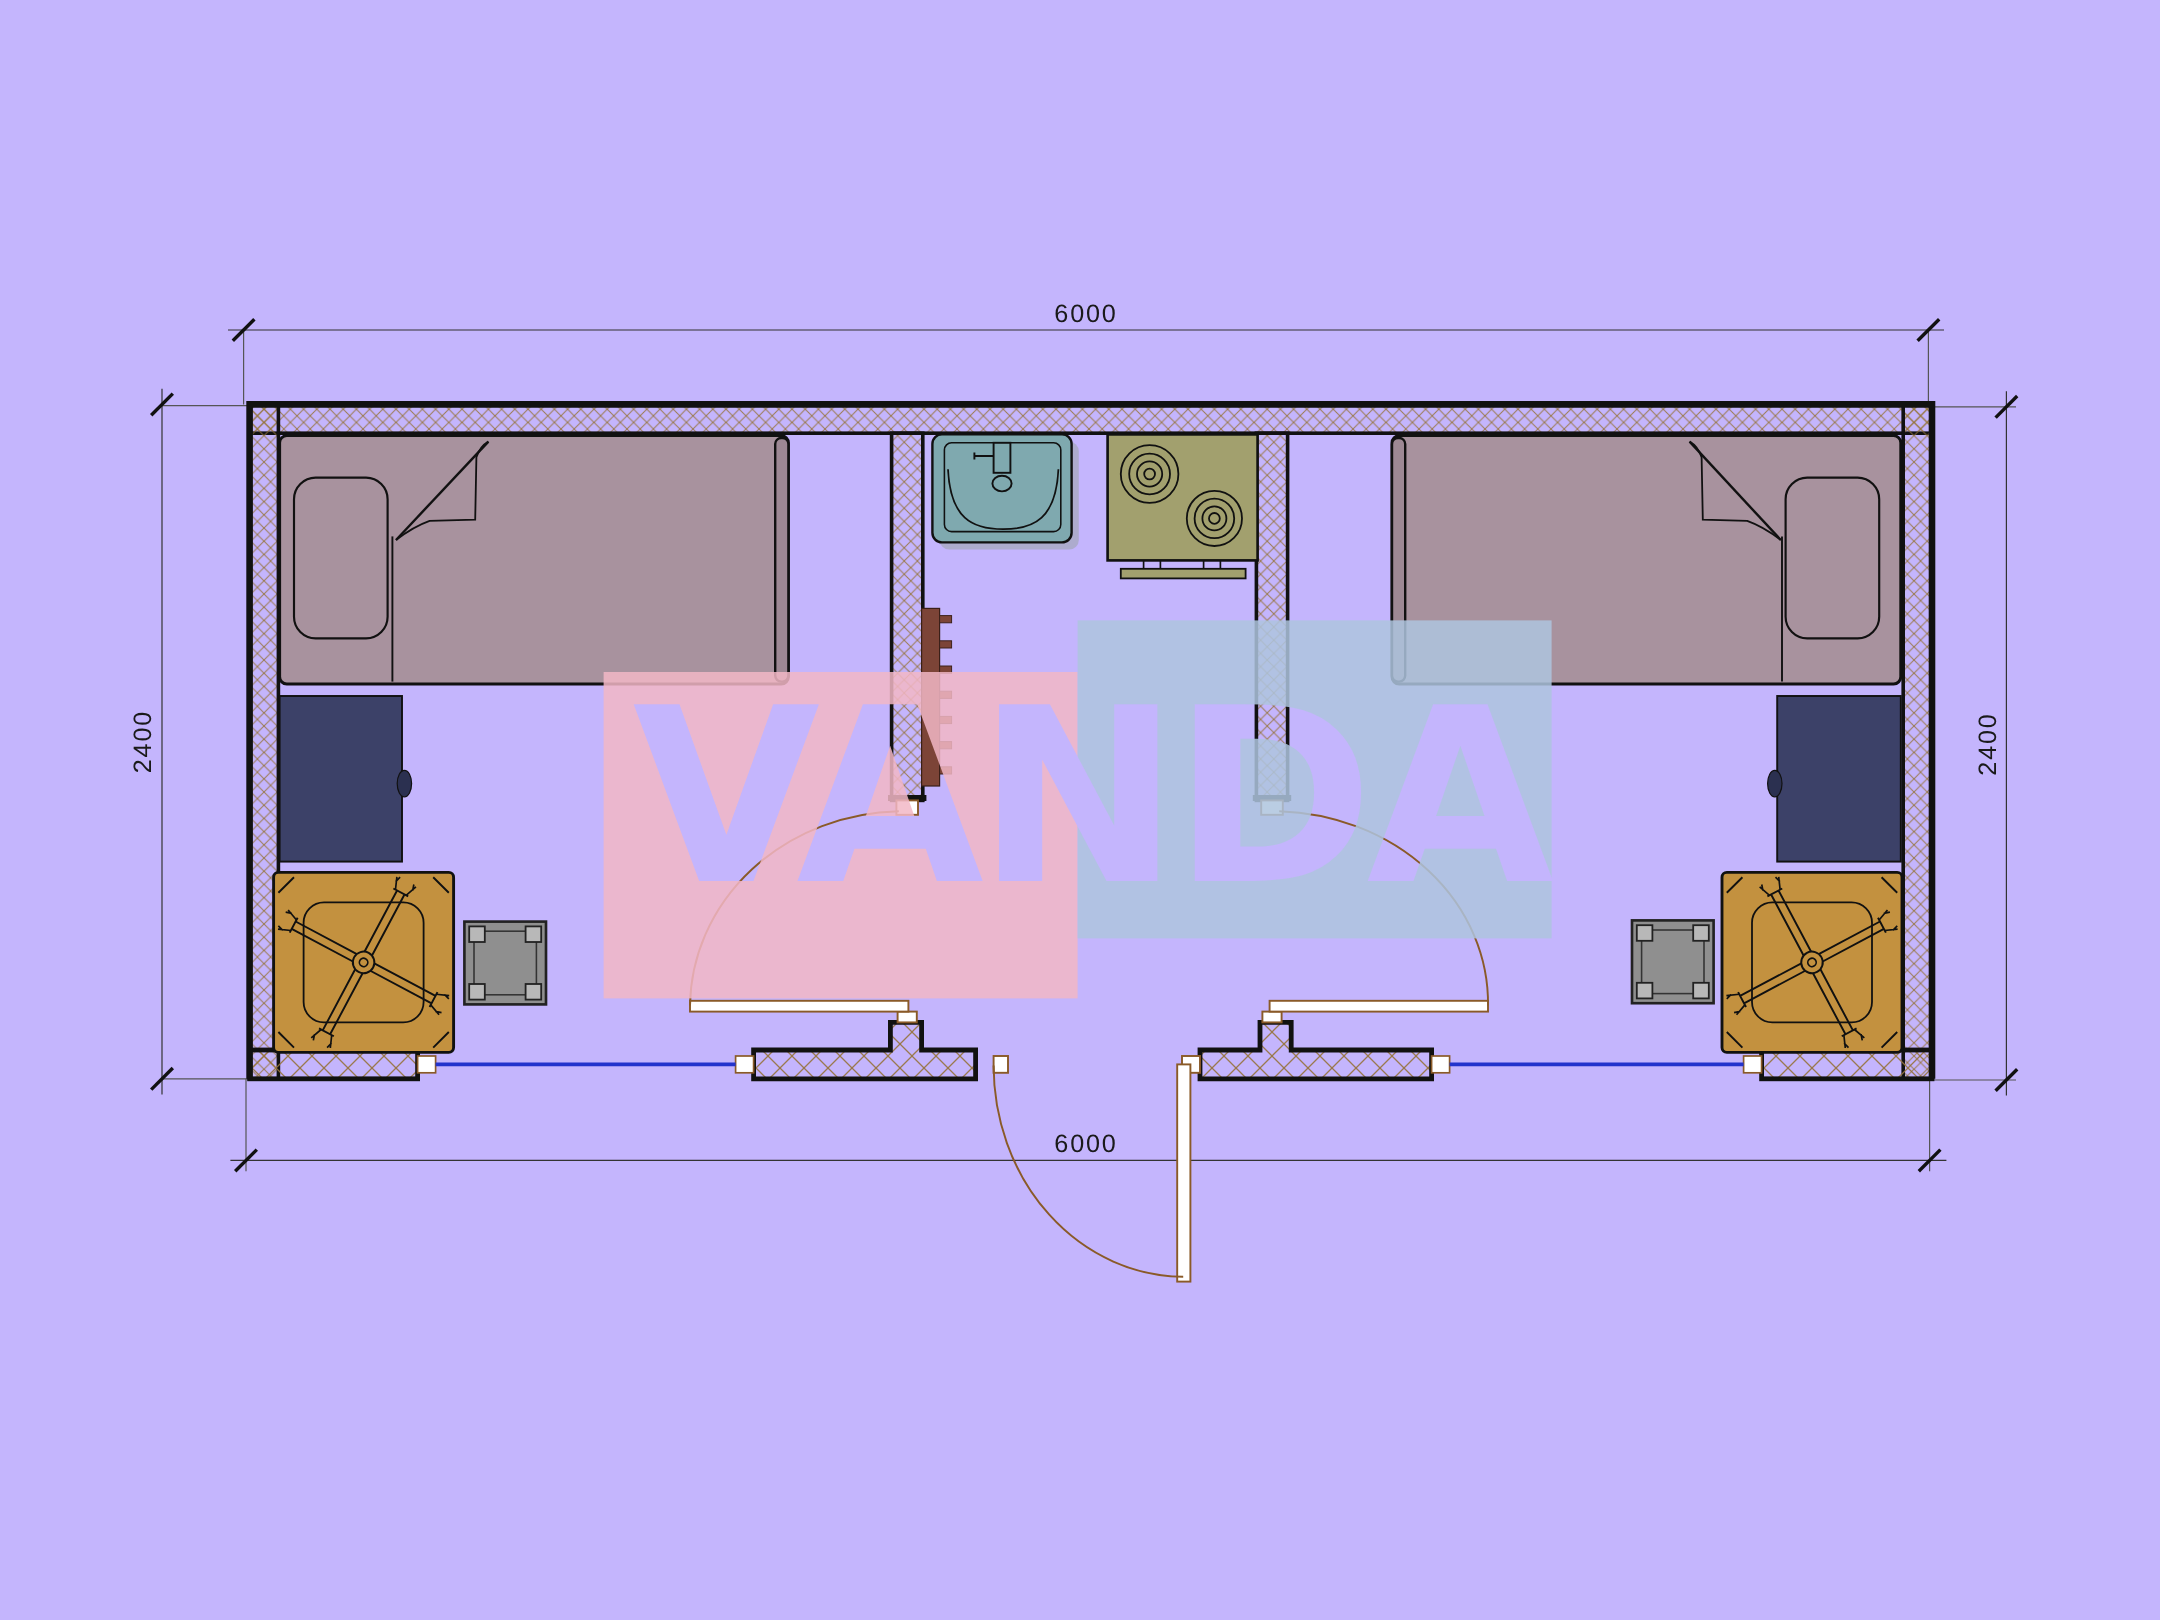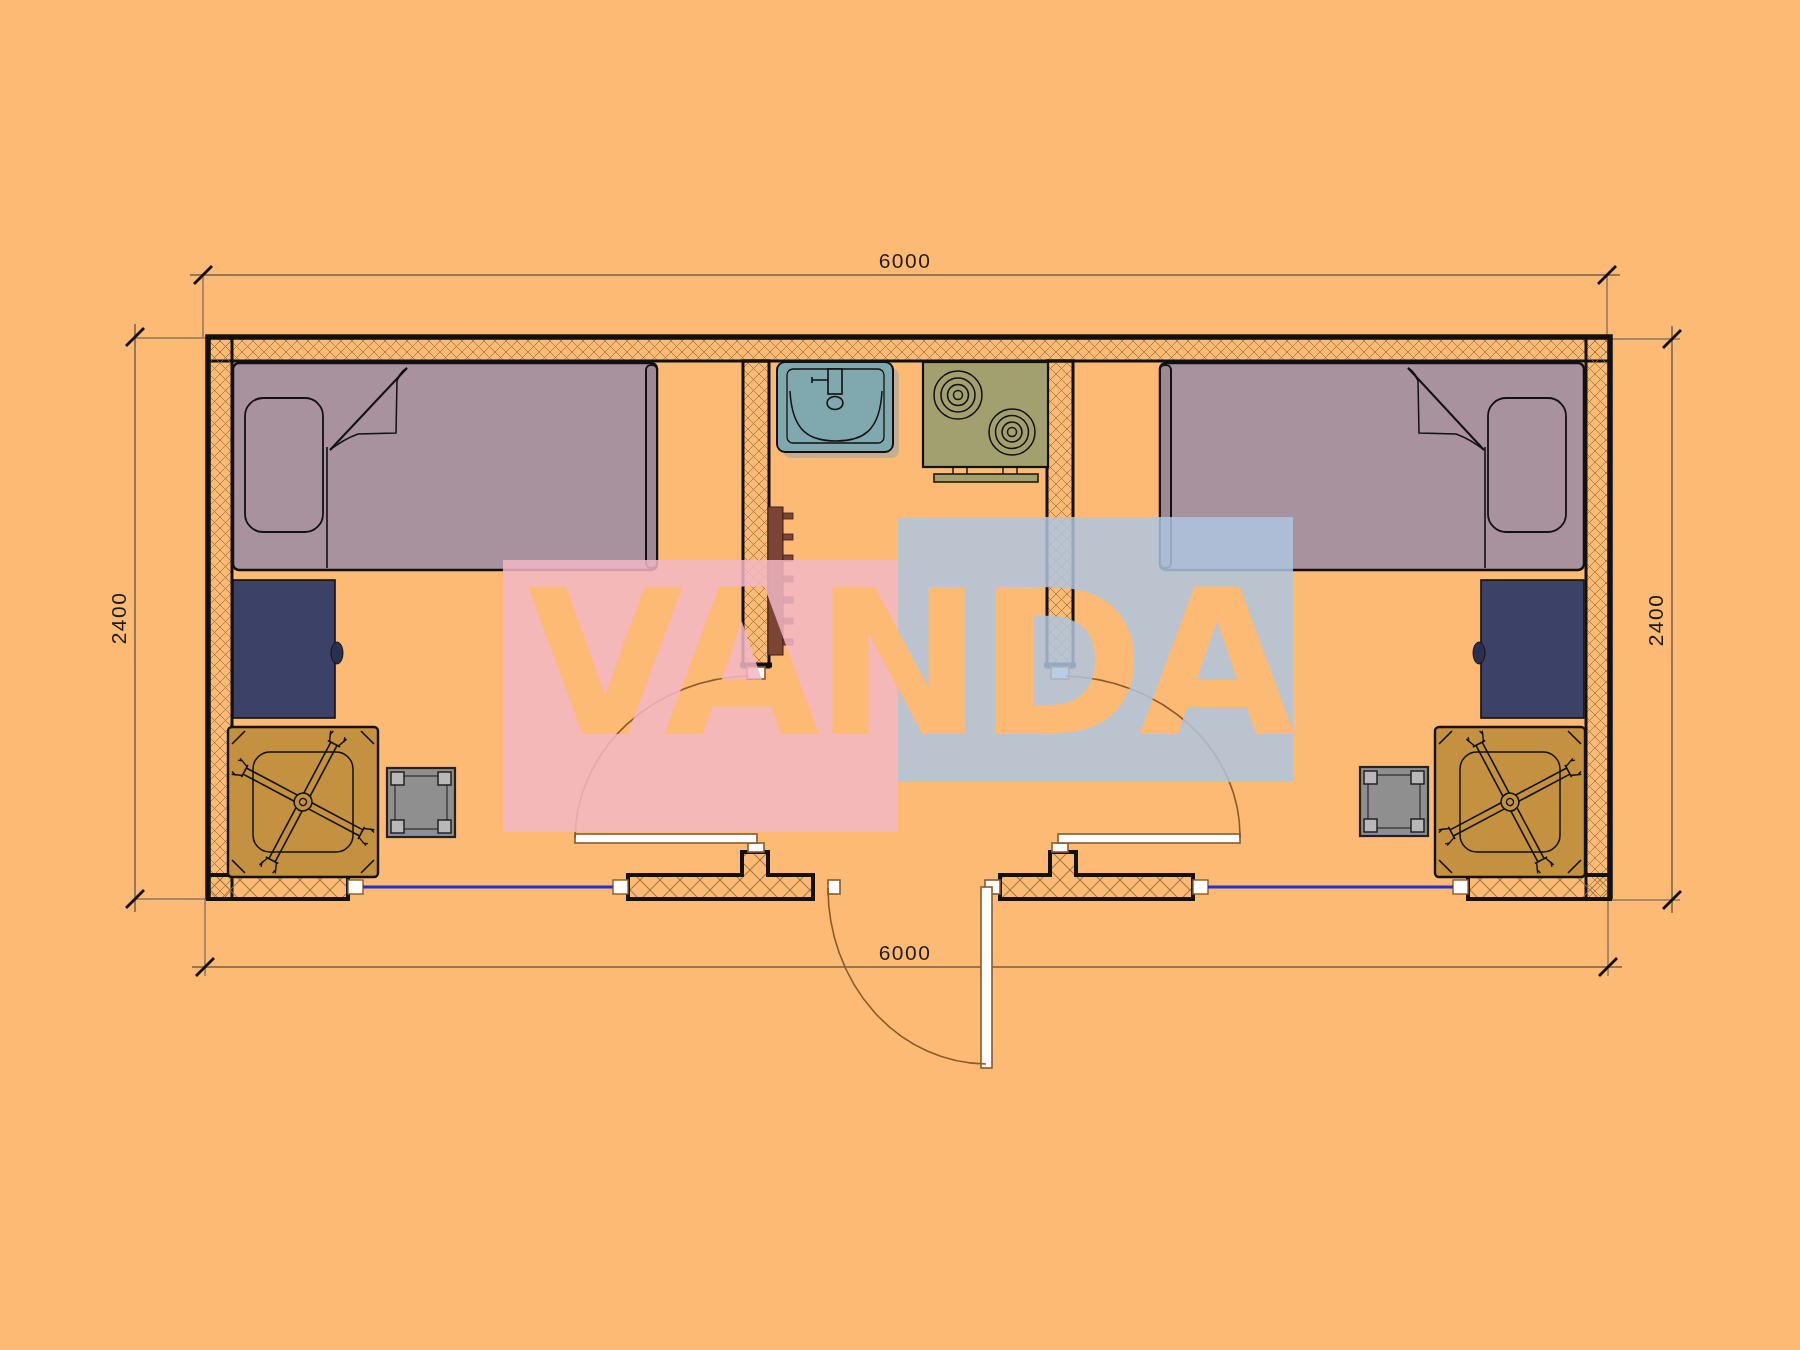--- a/index.html
+++ b/index.html
@@ -1,16 +1,16 @@
 <!DOCTYPE html>
 <html><head>
 <meta charset="utf-8">
 <style>
   html,body{margin:0;padding:0;background:#ffffff;}
-  .stage{position:relative;width:1800px;height:1350px;background:#fdba74;overflow:hidden;
+  .stage{position:relative;width:1800px;height:1350px;background:#c4b5fd;overflow:hidden;
          font-family:"Liberation Sans",sans-serif;}
   svg{position:absolute;left:0;top:0;}
   text.dim{font-family:"Liberation Sans",sans-serif;font-size:21px;letter-spacing:1.5px;fill:#1a1a1a;}
   text.wm{font-family:"DejaVu Sans","Liberation Sans",sans-serif;font-weight:bold;letter-spacing:-6px;}
 </style>
 </head>
 <body>
 
 <div class="stage">
 <svg width="1800" height="1350" viewBox="0 0 1800 1350">

